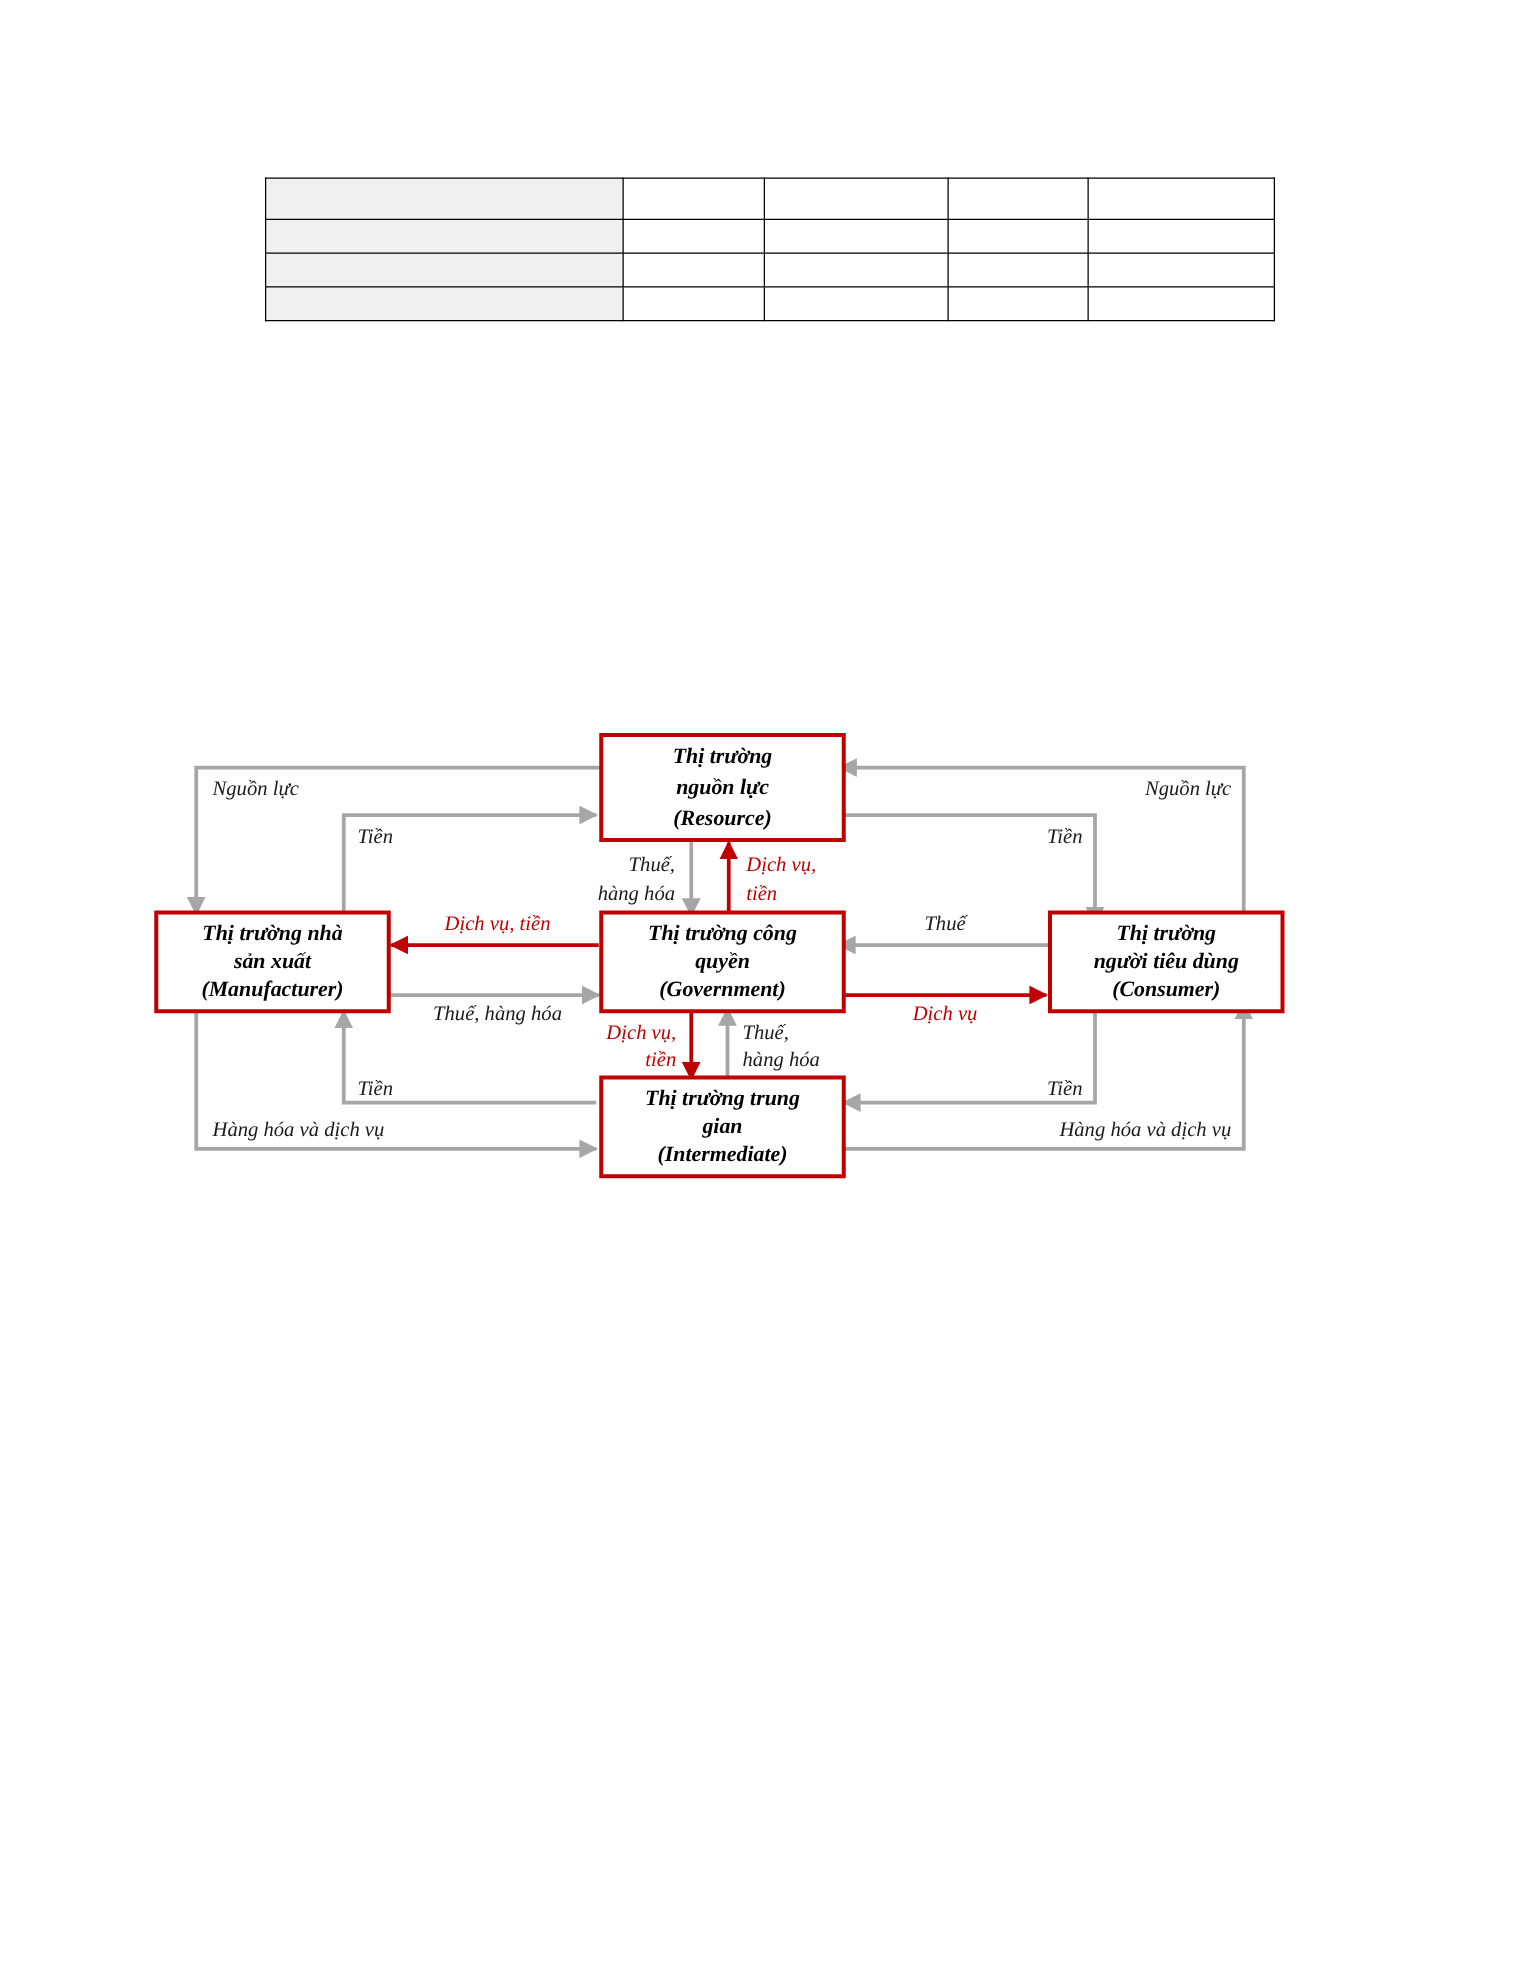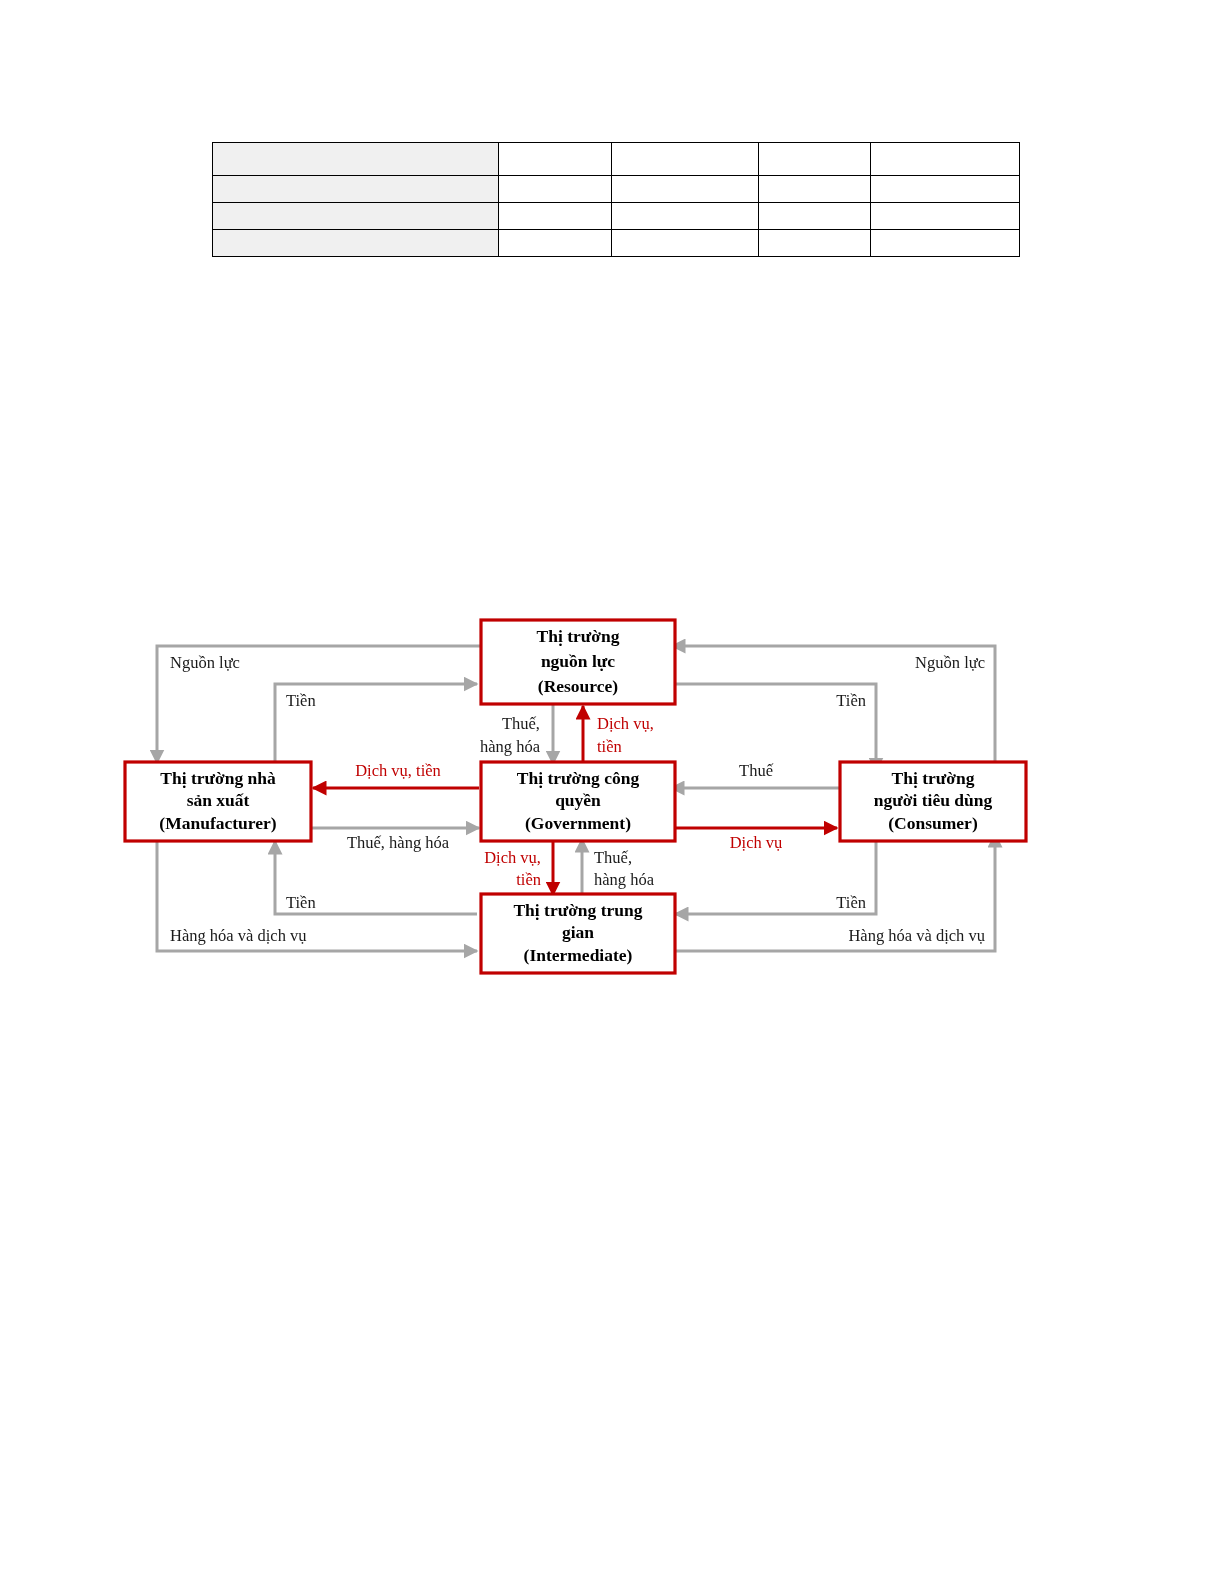--- a/index.html
+++ b/index.html
@@ -31,23 +31,24 @@
   #data-table td.label-col {
     background: #f0f0f0;
   }
   #data-table tr.first-row td { height: 32px; }
   #data-table tr.body-row  td { height: 26px; }
 
   
   #diagram-wrap {
     position: absolute;
     left: 0px;
-    top: 596px;
+    top: 564px;
     width: 1209px;
     height: 400px;
+    font-style: italic;
   }
   #diagram-svg {
     display: block;
     width: 1225px;
     height: 400px;
   }
   .node-box {
     fill: #ffffff;
     stroke: #c00000;
     stroke-width: 3.2;

